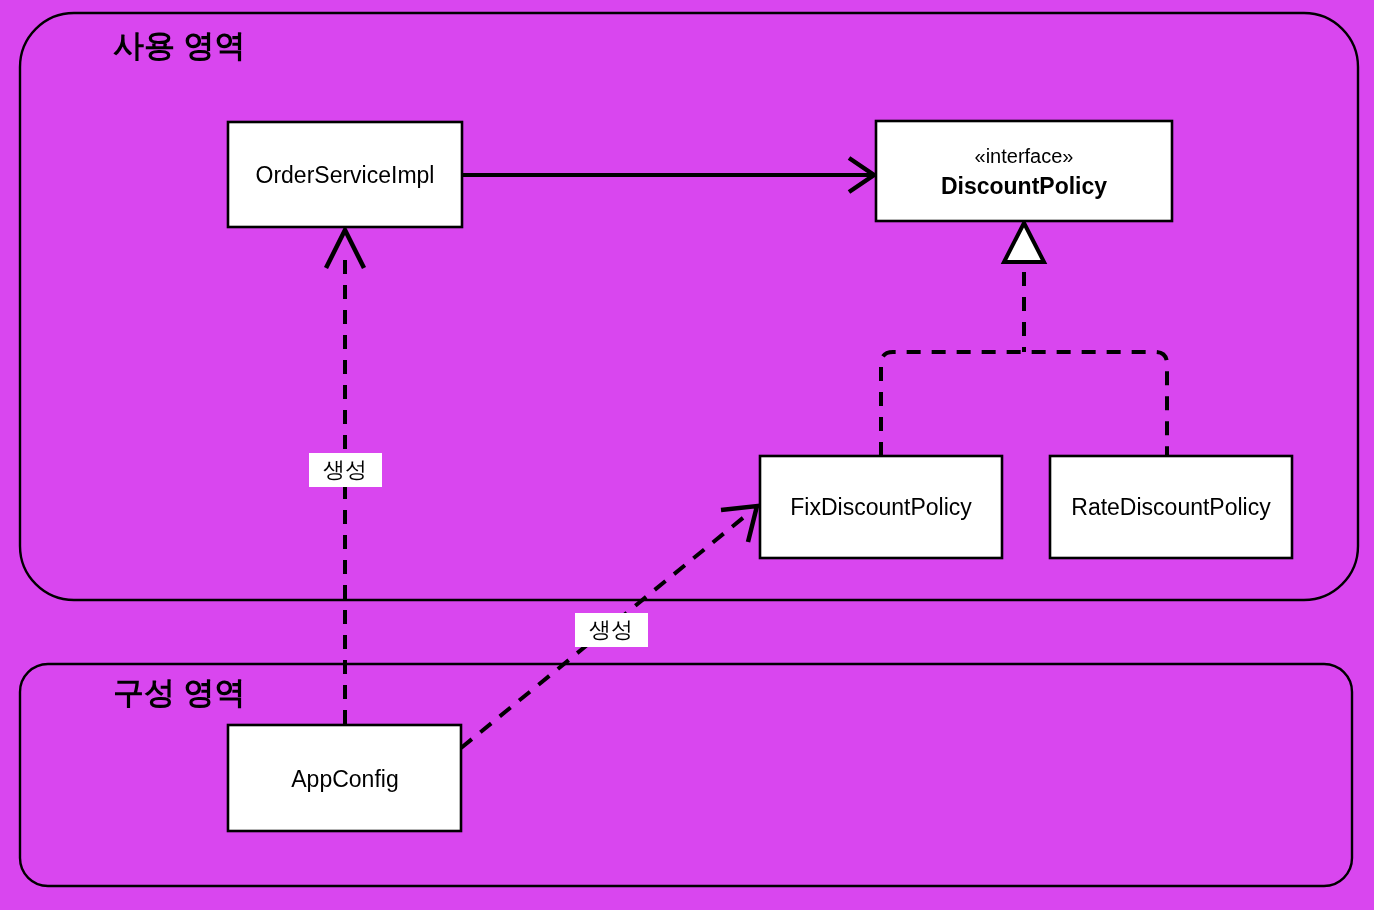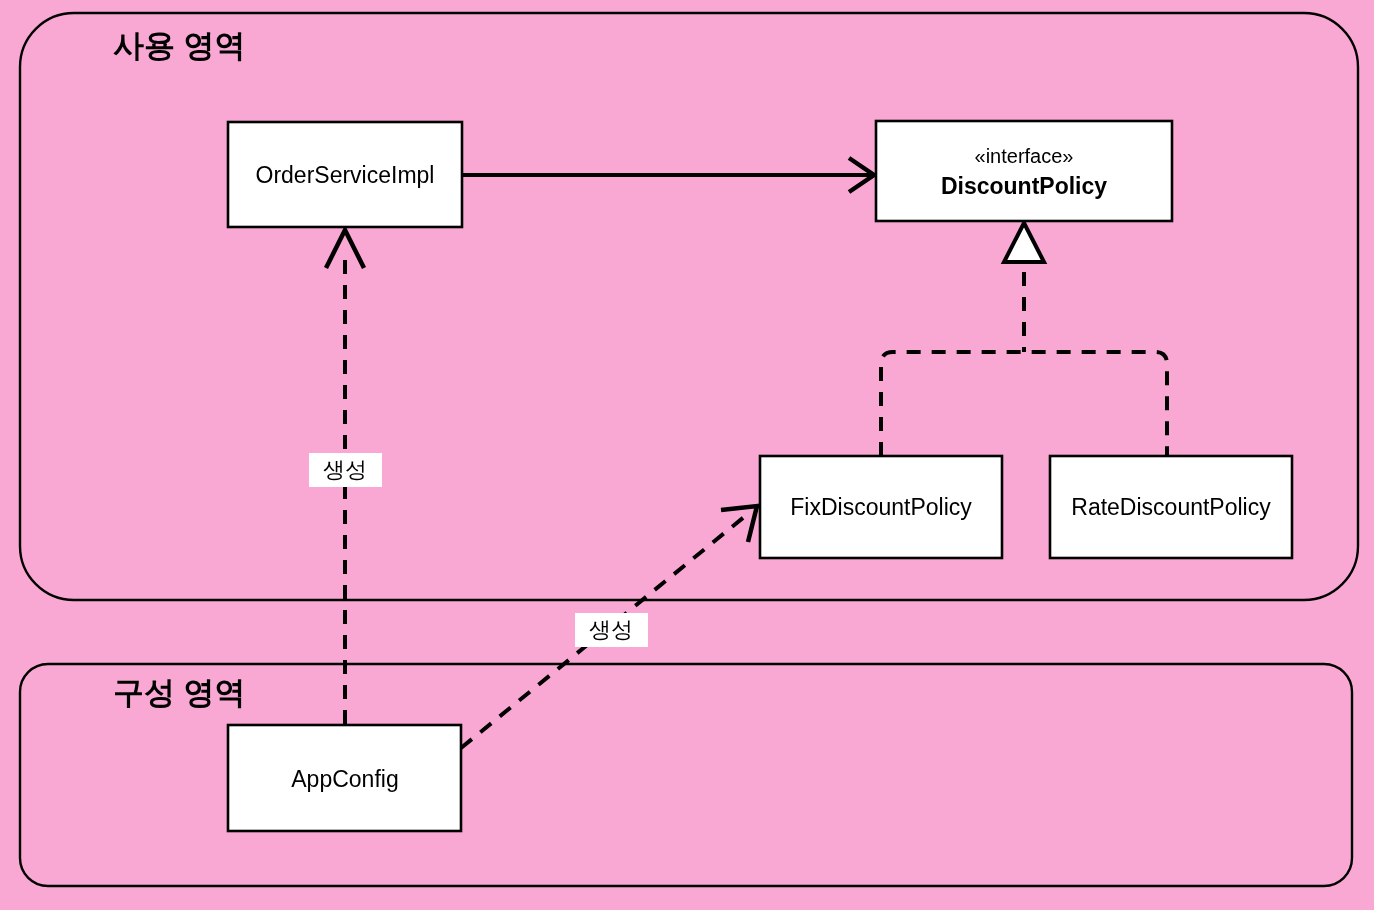--- a/index.html
+++ b/index.html
@@ -7,21 +7,21 @@
     padding: 0;
     background: #ffffff;
   }
   body {
     font-family: "Liberation Sans", sans-serif;
   }
   #diagram-root {
     position: relative;
     width: 1374px;
     height: 910px;
-    background: #f9a8d4;
+    background: #d946ef;
     overflow: hidden;
   }
   svg#uml-canvas {
     display: block;
     width: 1374px;
     height: 910px;
   }
   .region-outline {
     fill: none;
     stroke: #000000;

